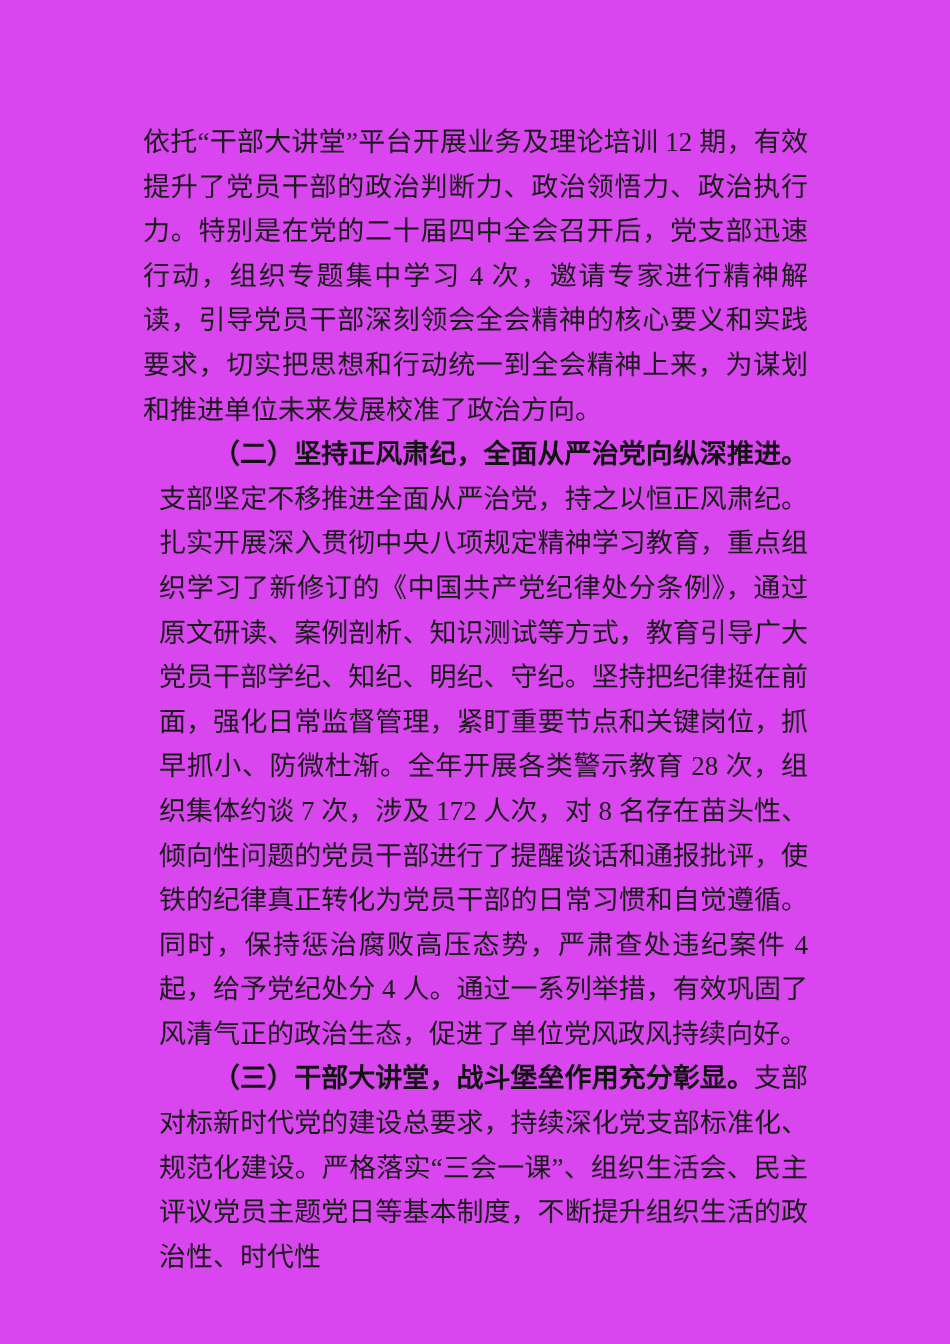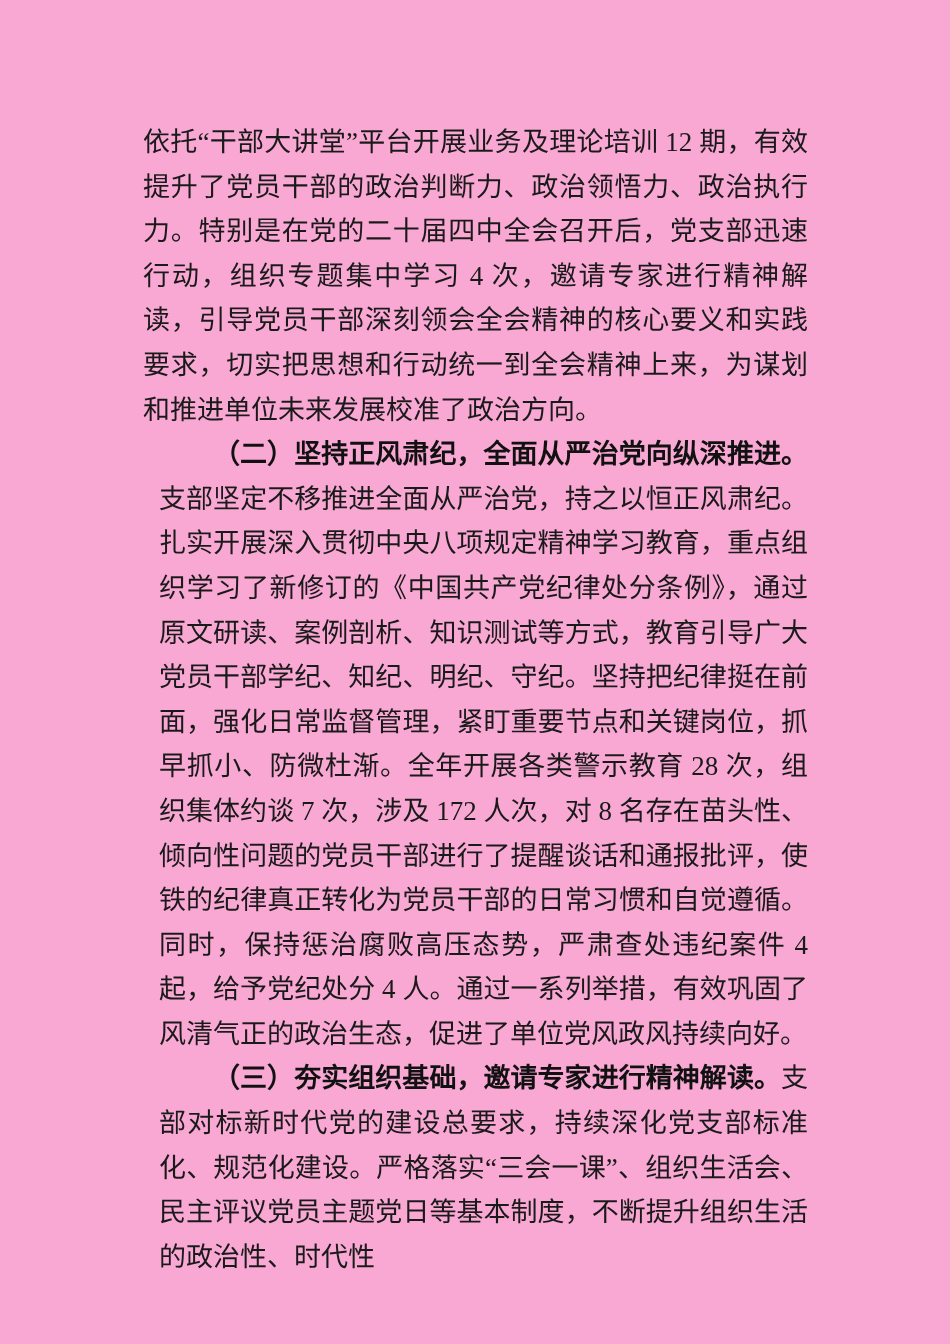--- a/index.html
+++ b/index.html
@@ -3,21 +3,21 @@
 <meta charset="utf-8">
 <style>
   * { margin: 0; padding: 0; box-sizing: border-box; }
   html, body { background: #ffffff; }
   body { width: 950px; }
 
   .page {
     position: relative;
     width: 950px;
     height: 1344px;
-    background: #f9a8d4;
+    background: #d946ef;
     overflow: hidden;
     font-family: "Liberation Serif", "DejaVu Serif", serif;
   }
 
   .text-block {
     position: absolute;
     left: 143px;
     top: 120px;
     width: 665px;
     font-size: 27px;
@@ -39,16 +39,16 @@
 </head>
 <body>
 
 <div class="page">
   <div class="text-block">
 
     <p class="para"><span>依托“干部大讲堂”平台开展业务及理论培训 12 期，有效提升了党员干部的政治判断力、政治领悟力、政治执行力。特别是在党的二十届四中全会召开后，党支部迅速行动，组织专题集中学习 4 次，邀请专家进行精神解读，引导党员干部深刻领会全会精神的核心要义和实践要求，切实把思想和行动统一到全会精神上来，为谋划和推进单位未来发展校准了政治方向。</span></p>
 
     <p class="para indent"><span class="section-heading">（二）坚持正风肃纪，全面从严治党向纵深推进。</span><span>支部坚定不移推进全面从严治党，持之以恒正风肃纪。扎实开展深入贯彻中央八项规定精神学习教育，重点组织学习了新修订的《中国共产党纪律处分条例》，通过原文研读、案例剖析、知识测试等方式，教育引导广大党员干部学纪、知纪、明纪、守纪。坚持把纪律挺在前面，强化日常监督管理，紧盯重要节点和关键岗位，抓早抓小、防微杜渐。全年开展各类警示教育 28 次，组织集体约谈 7 次，涉及 172 人次，对 8 名存在苗头性、倾向性问题的党员干部进行了提醒谈话和通报批评，使铁的纪律真正转化为党员干部的日常习惯和自觉遵循。同时，保持惩治腐败高压态势，严肃查处违纪案件 4 起，给予党纪处分 4 人。通过一系列举措，有效巩固了风清气正的政治生态，促进了单位党风政风持续向好。</span></p>
 
-    <p class="para indent"><span class="section-heading">（三）夯实组织基础，邀请专家进行精神解读。</span><span>支部对标新时代党的建设总要求，持续深化党支部标准化、规范化建设。严格落实“三会一课”、组织生活会、民主评议党员主题党日等基本制度，不断提升组织生活的政治性、时代性</span></p>
+    <p class="para indent"><span class="section-heading">（三）干部大讲堂，战斗堡垒作用充分彰显。</span><span>支部对标新时代党的建设总要求，持续深化党支部标准化、规范化建设。严格落实“三会一课”、组织生活会、民主评议党员主题党日等基本制度，不断提升组织生活的政治性、时代性</span></p>
 
   </div>
 </div>
 
 </body></html>

